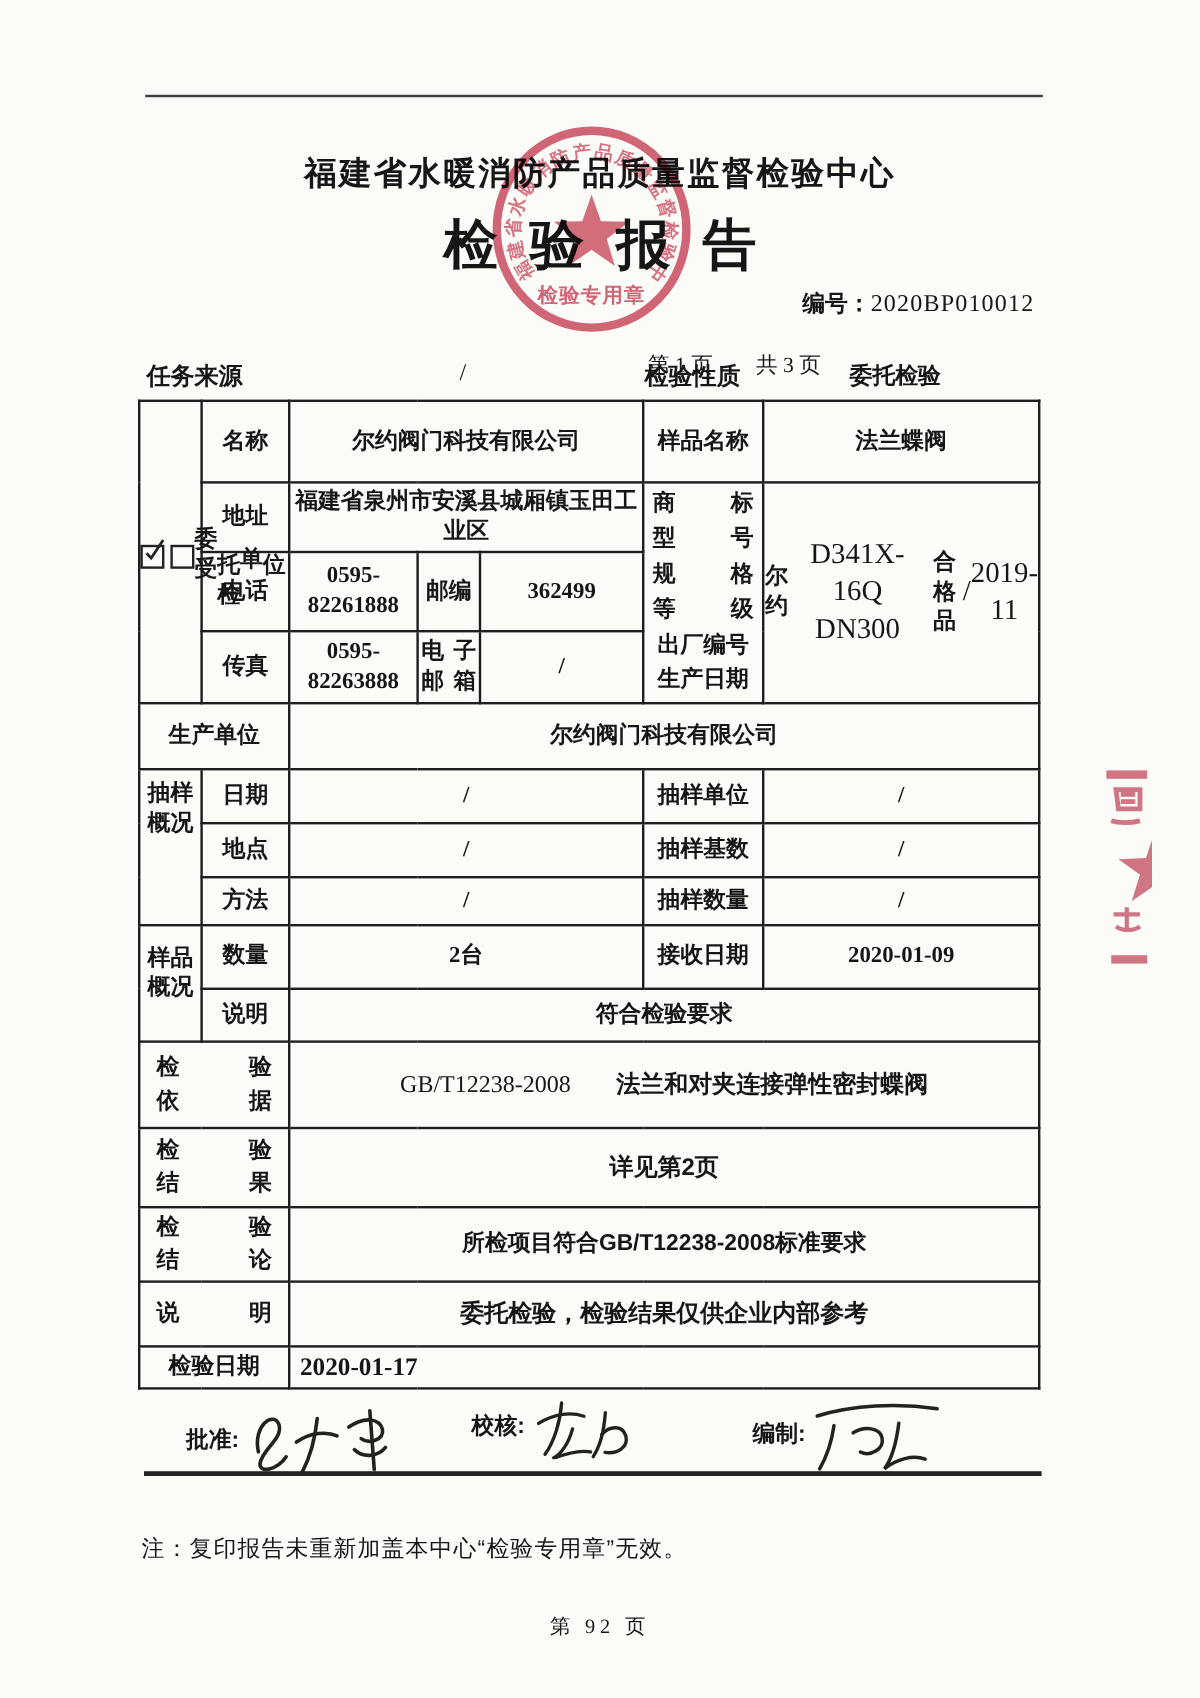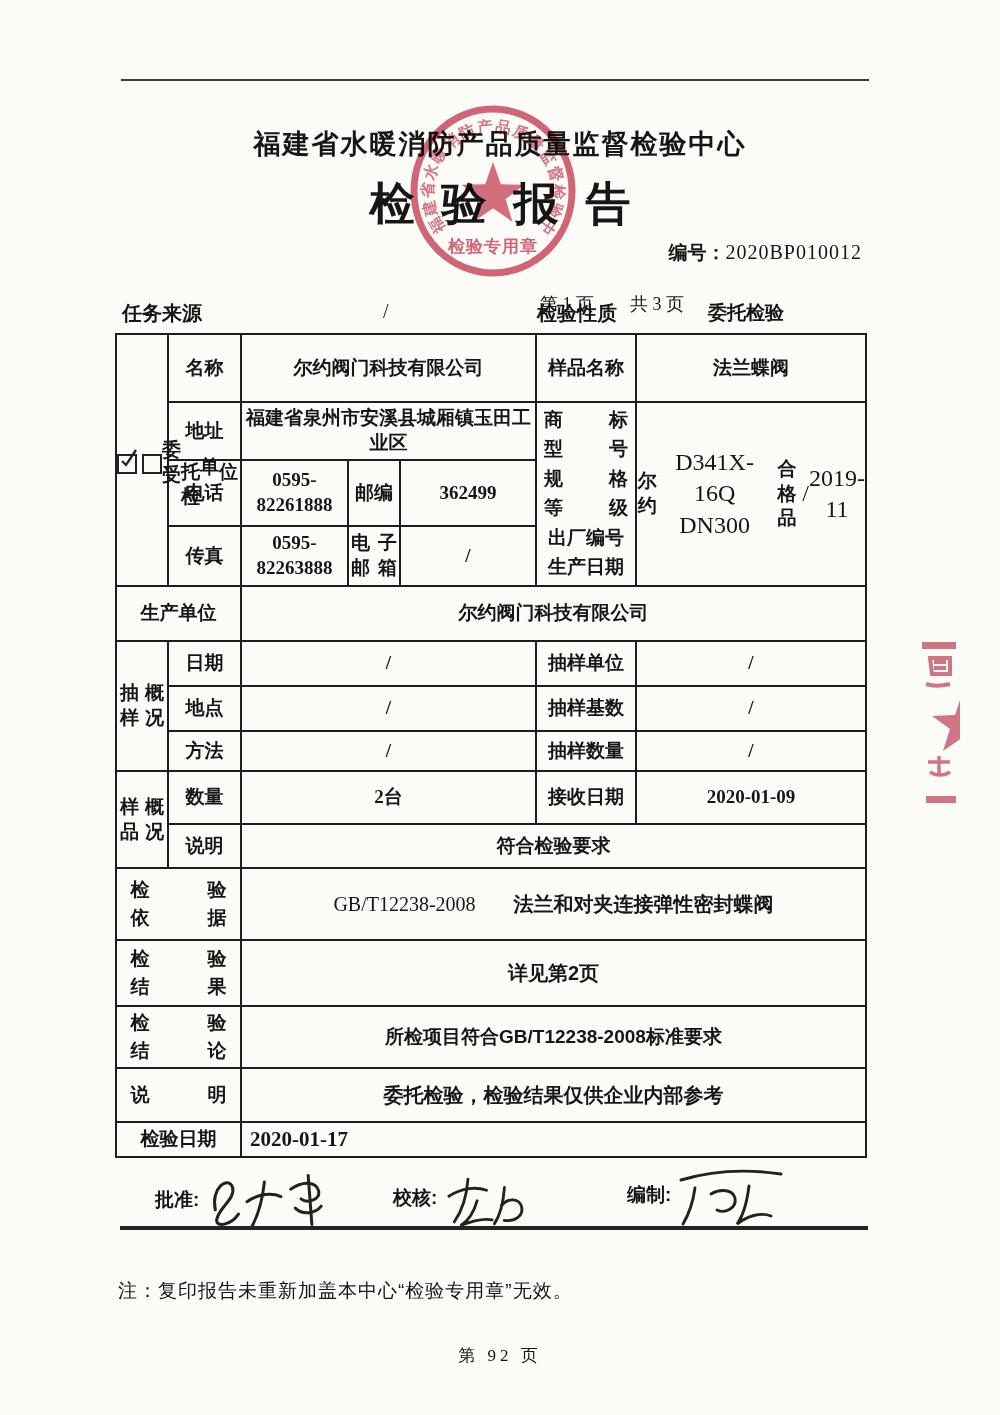--- a/index.html
+++ b/index.html
@@ -51,35 +51,35 @@
   .consignee .u1{margin-top:15px;}
   .consignee .u2{margin-top:25px;}
 
   .two-line{line-height:1.25;}
   .jl{width:46px;margin:0 auto;display:flex;justify-content:space-between;}
 
   .spec-labels{height:182px;display:flex;flex-direction:column;justify-content:space-evenly;align-items:center;}
   .jl2{width:84px;display:flex;justify-content:space-between;}
   .spec-values{height:182px;display:flex;flex-direction:row;justify-content:space-evenly;align-items:center;}
 
-  .side-cell{display:flex;flex-direction:row;align-items:center;}
+  .side-cell{display:flex;flex-direction:column;align-items:center;}
   .side-3{height:112px;padding:6px 0;}
   .side-2{height:66px;padding:5px 0;}
 
   .big-label .jl3{width:96px;margin:0 auto;display:flex;justify-content:space-between;line-height:1.45;}
   .basis-val{text-align:left;padding-left:4px;}
   .basis-val .code{font-family:"Liberation Serif",serif;font-weight:400;font-size:20px;}
   .basis-val .nm{margin-left:38px;font-size:20px;}
 
   .sigs{position:absolute;left:115px;top:1150px;width:752px;height:75px;}
   .sig-group{position:absolute;display:flex;align-items:center;}
   .sig-label{font-size:19px;font-weight:700;}
   .sig-group svg{margin-left:4px;}
   .g1{left:40px;top:18px;}
-  .g2{left:278px;top:20px;text-align:right;}
+  .g2{left:278px;top:10px;text-align:right;}
   .g3{left:512px;top:14px;}
 
   .thick-rule{position:absolute;left:120px;top:1226px;width:748px;height:4px;background:#242424;}
   .note{position:absolute;left:118px;top:1278px;font-size:19px;font-weight:400;letter-spacing:1px;}
   .footer{position:absolute;left:0;right:0;top:1344px;text-align:center;
        font-family:"Liberation Serif",serif;font-size:17px;letter-spacing:4px;}
 </style>
 </head>
 <body>
 

